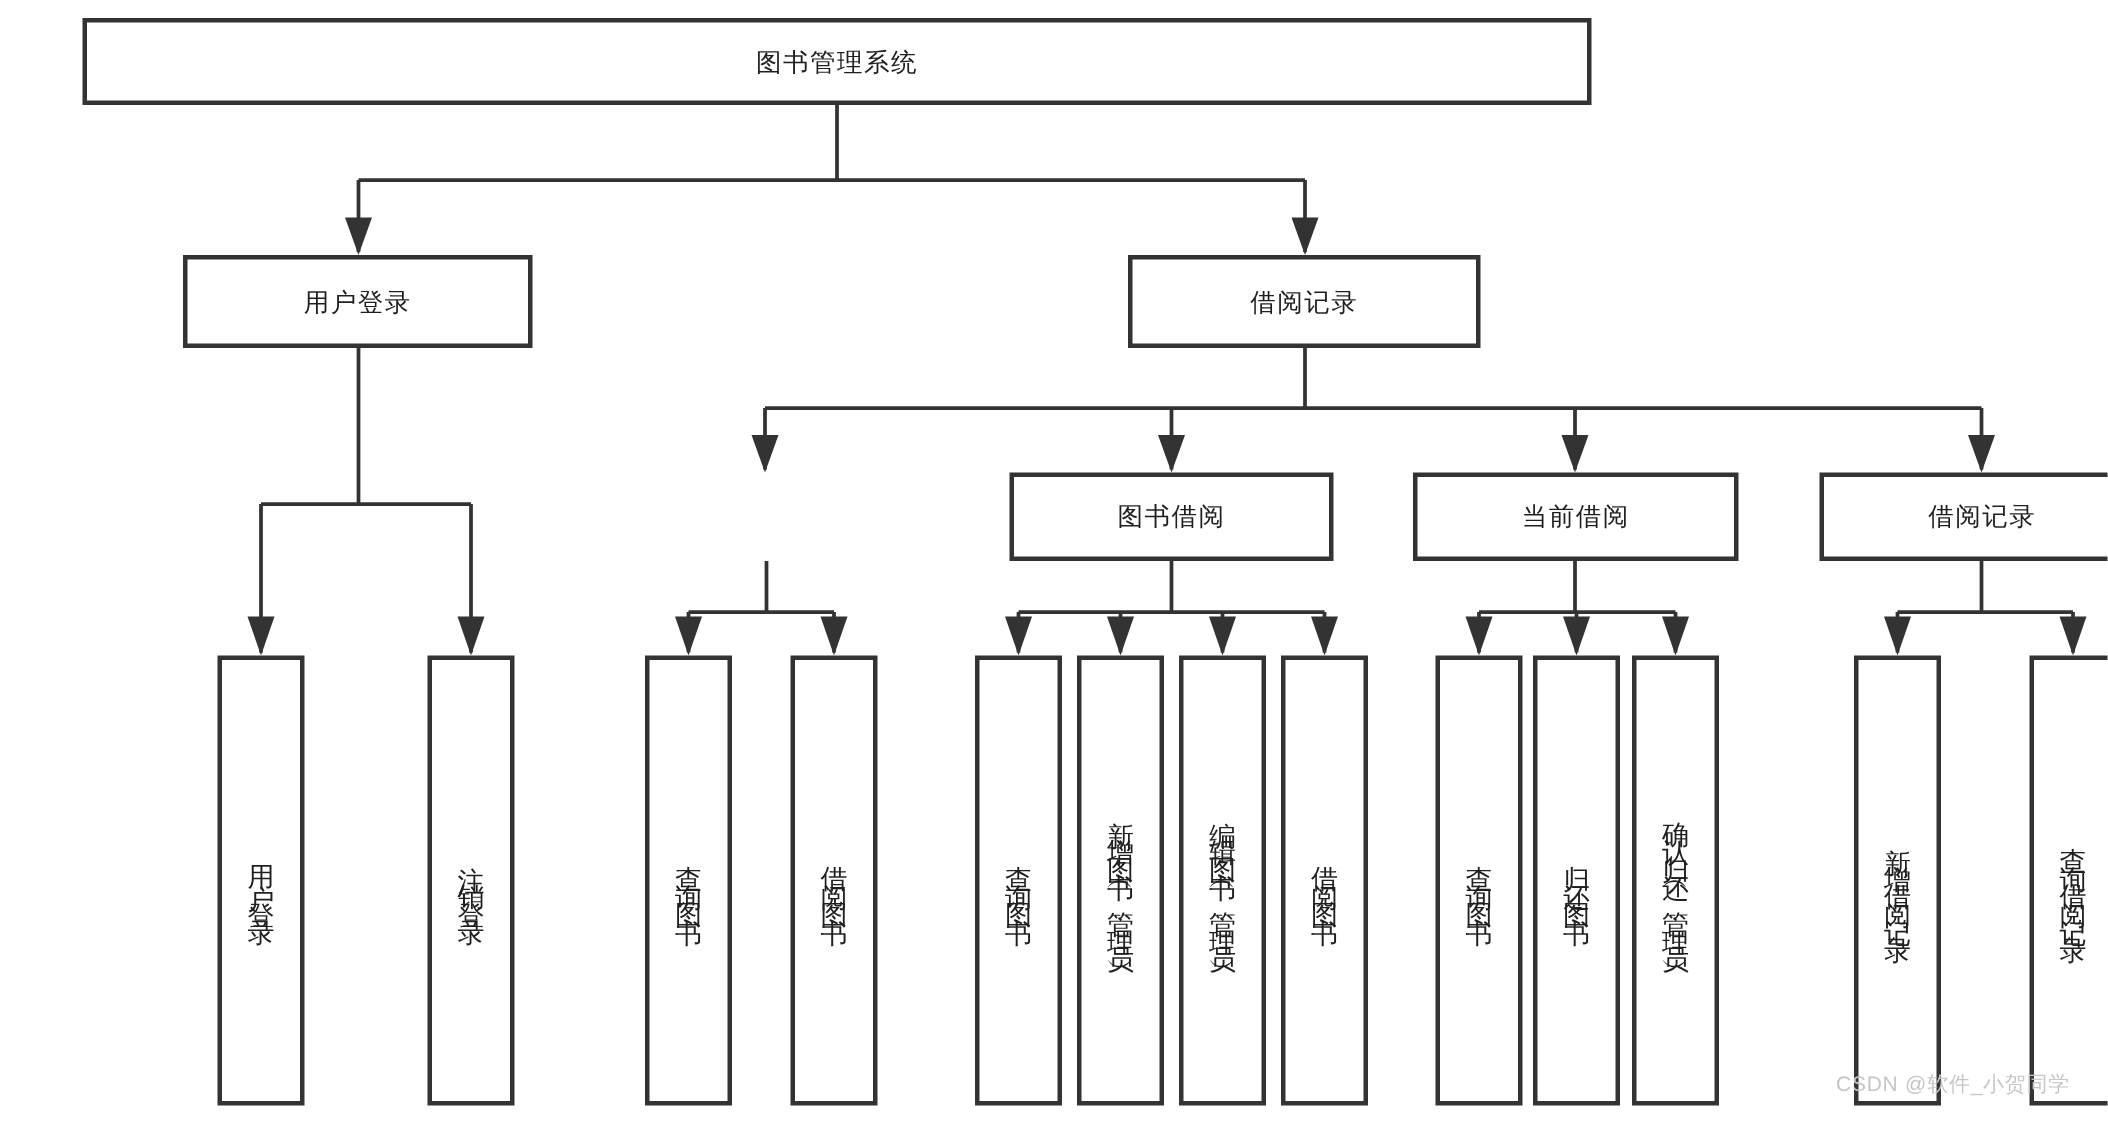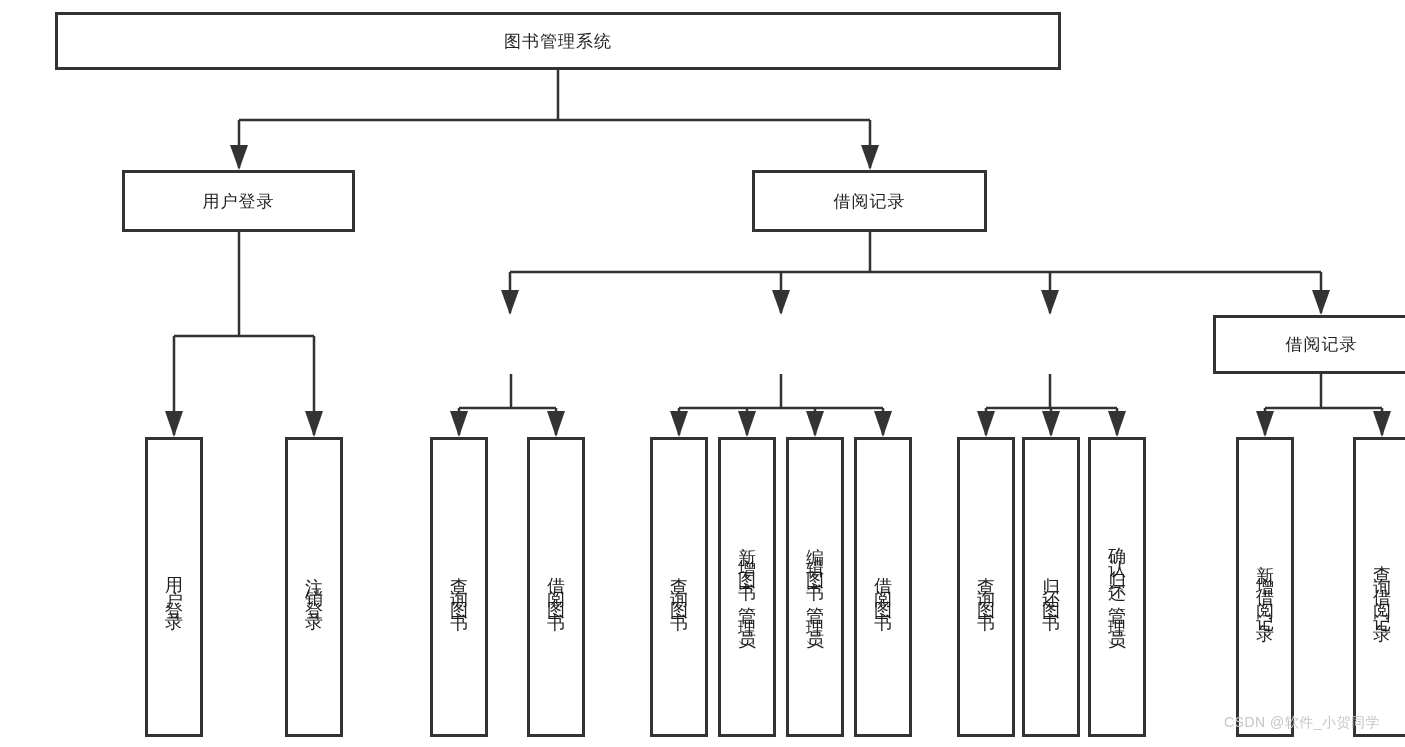--- a/index.html
+++ b/index.html
@@ -104,20 +104,26 @@
     <span>图书管理系统</span>
   </div>
 
   <div class="node hnode" style="left:82px;top:170px;width:233px;height:62px">
     <span>用户登录</span>
   </div>
   <div class="node hnode" style="left:712px;top:170px;width:235px;height:62px">
     <span>借阅记录</span>
   </div>
 
+  <div class="node hnode" style="left:633px;top:315px;width:216px;height:59px">
+    <span>图书借阅</span>
+  </div>
+  <div class="node hnode" style="left:902px;top:315px;width:217px;height:59px">
+    <span>当前借阅</span>
+  </div>
   <div class="node hnode" style="left:1173px;top:315px;width:217px;height:59px">
     <span>借阅记录</span>
   </div>
 
   <div class="node leaf" style="left:105px;top:437px;width:58px;height:300px">
     <span>用户登录</span>
   </div>
   <div class="node leaf" style="left:245px;top:437px;width:58px;height:300px">
     <span>注销登录</span>
   </div>

